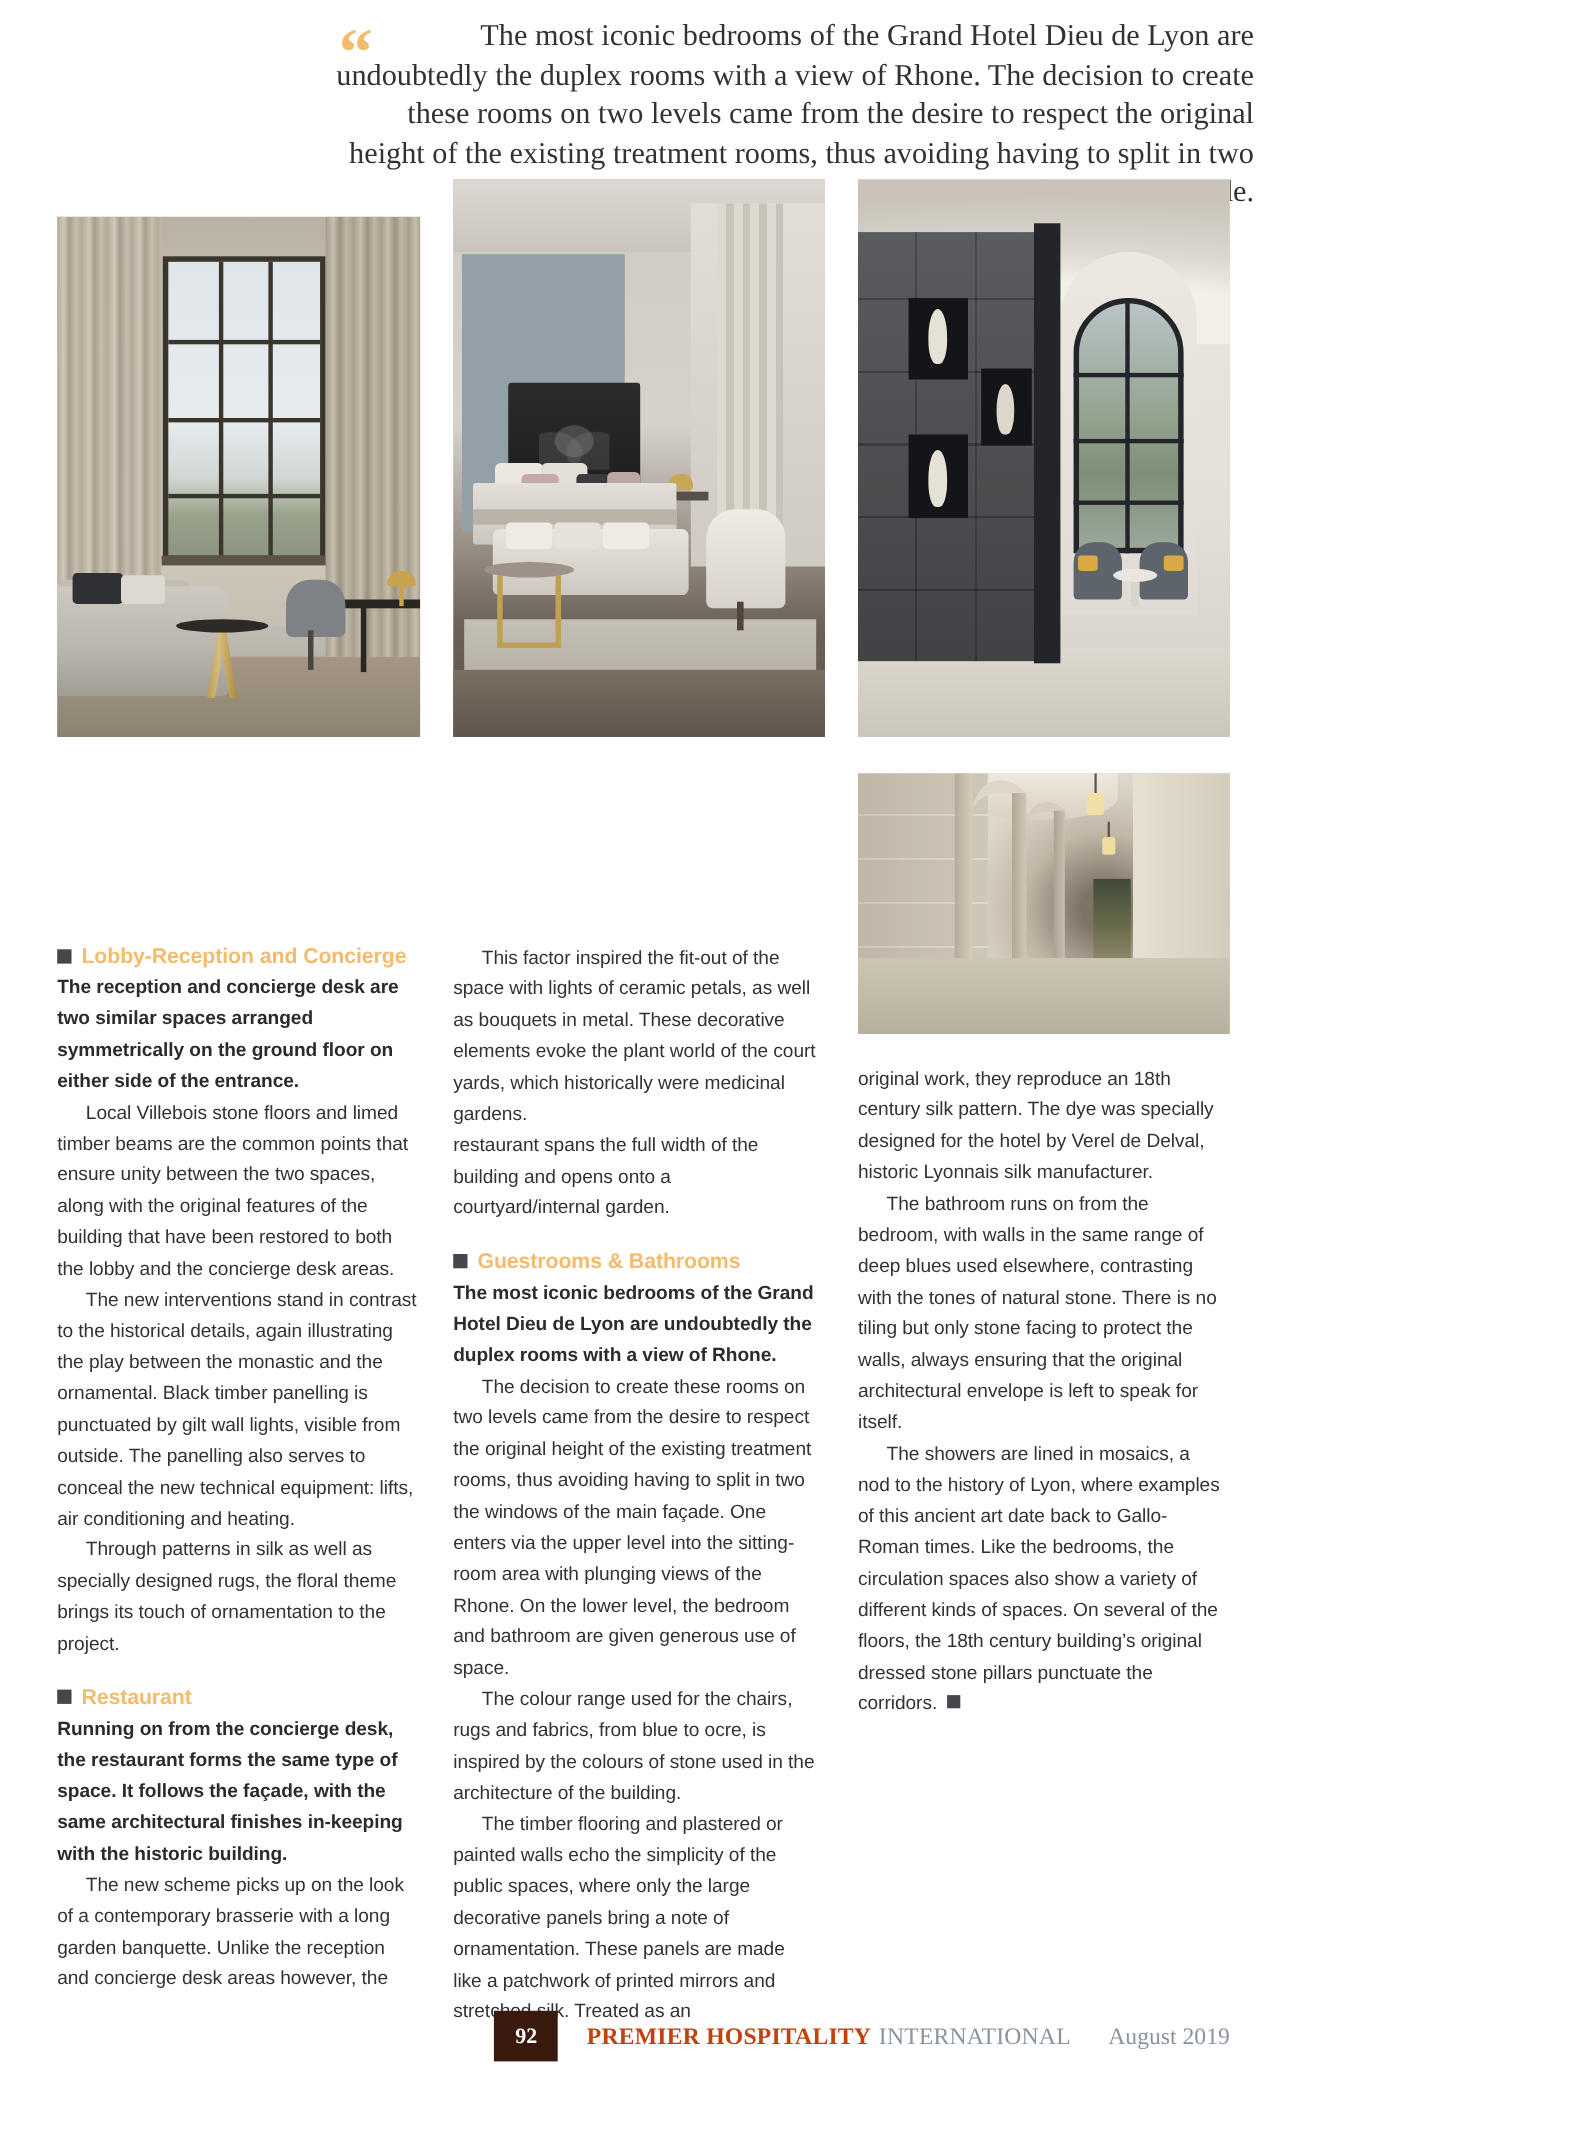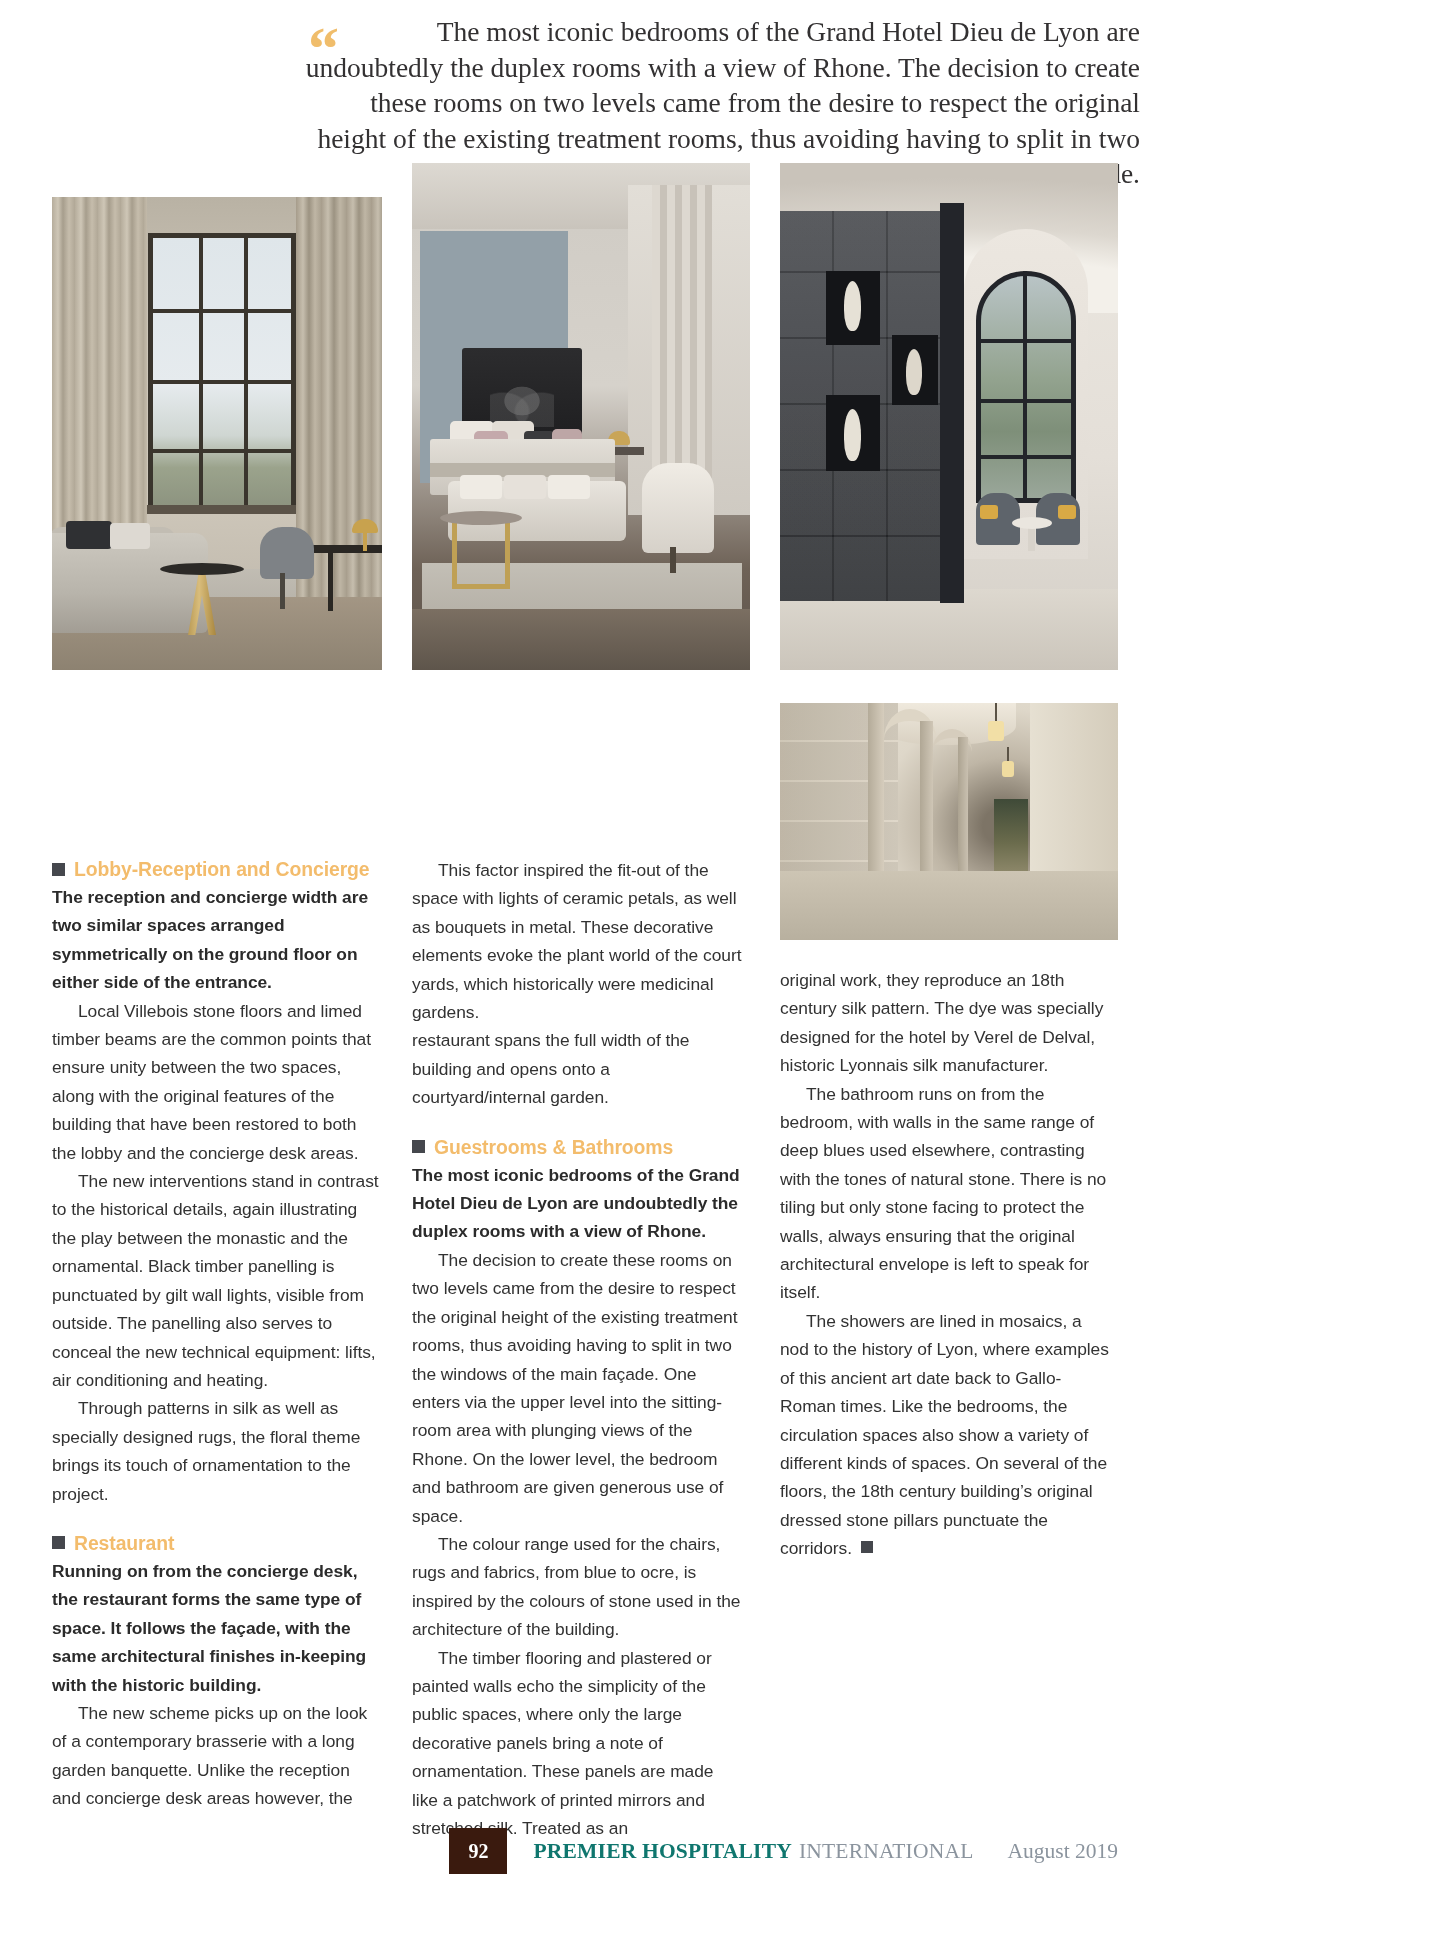--- a/index.html
+++ b/index.html
@@ -431,21 +431,21 @@
   .footer .masthead {
     display: flex;
     align-items: center;
     gap: 0;
     padding-left: 26px;
     font-family: "Liberation Serif", serif;
     font-size: 21.5px;
     color: #77838f;
     letter-spacing: 0.2px;
   }
-  .footer .mh-bold { font-weight: bold; color: #0f766e; }
+  .footer .mh-bold { font-weight: bold; color: #c2410c; }
   .footer .mh-reg  { font-weight: normal; color: #8b949e; margin-left: 7px; }
   .footer .mh-date { font-weight: normal; color: #8b949e; margin-left: 34px; letter-spacing: 0; }
 </style>
 </head>
 <body>
 
 <div class="page">
 
   <div class="pullquote">
     <span class="qmark">“</span>
@@ -553,21 +553,21 @@
     <div class="layer floor"></div>
   </div>
 
   <div class="col" id="col1">
 
     <div class="section-head">
       <span class="sq"></span>
       <span class="ht">Lobby-Reception and Concierge</span>
     </div>
 
-    <p class="lede">The reception and concierge width are two similar spaces arranged symmetrically on the ground floor on either side of the entrance.</p>
+    <p class="lede">The reception and concierge desk are two similar spaces arranged symmetrically on the ground floor on either side of the entrance.</p>
 
     <p class="body">Local Villebois stone floors and limed timber beams are the common points that ensure unity between the two spaces, along with the original features of the building that have been restored to both the lobby and the concierge desk areas.</p>
     <p class="body">The new interventions stand in contrast to the historical details, again illustrating the play between the monastic and the ornamental. Black timber panelling is punctuated by gilt wall lights, visible from outside. The panelling also serves to conceal the new technical equipment: lifts, air conditioning and heating.</p>
     <p class="body">Through patterns in silk as well as specially designed rugs, the floral theme brings its touch of ornamentation to the project.</p>
 
     <div class="head-gap"></div>
 
     <div class="section-head">
       <span class="sq"></span>
       <span class="ht">Restaurant</span>

